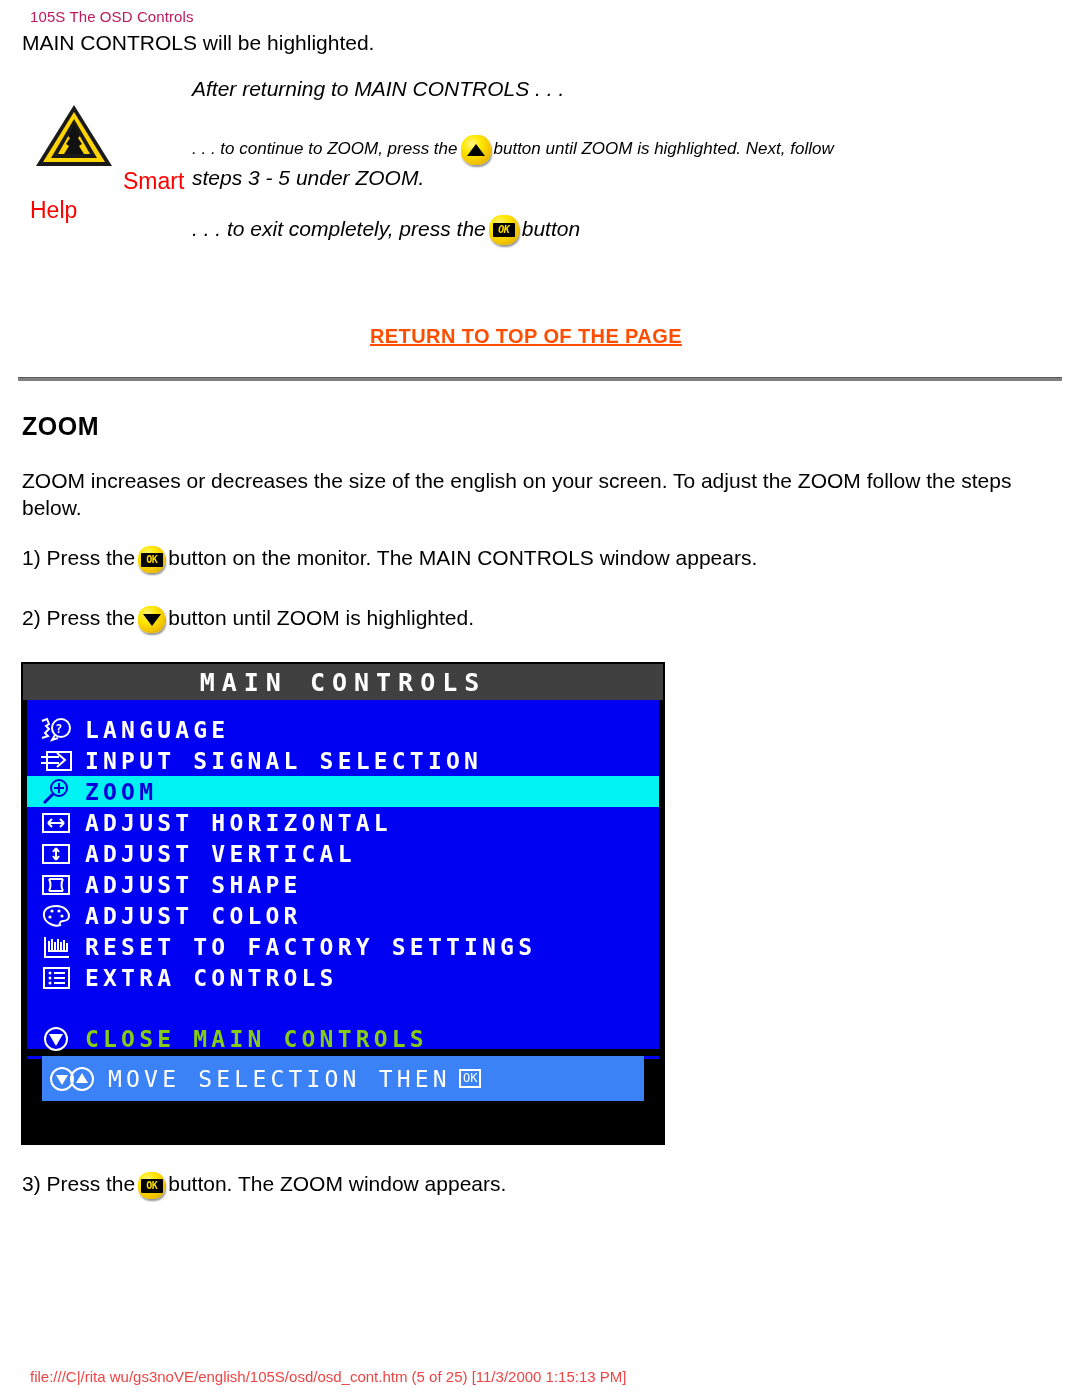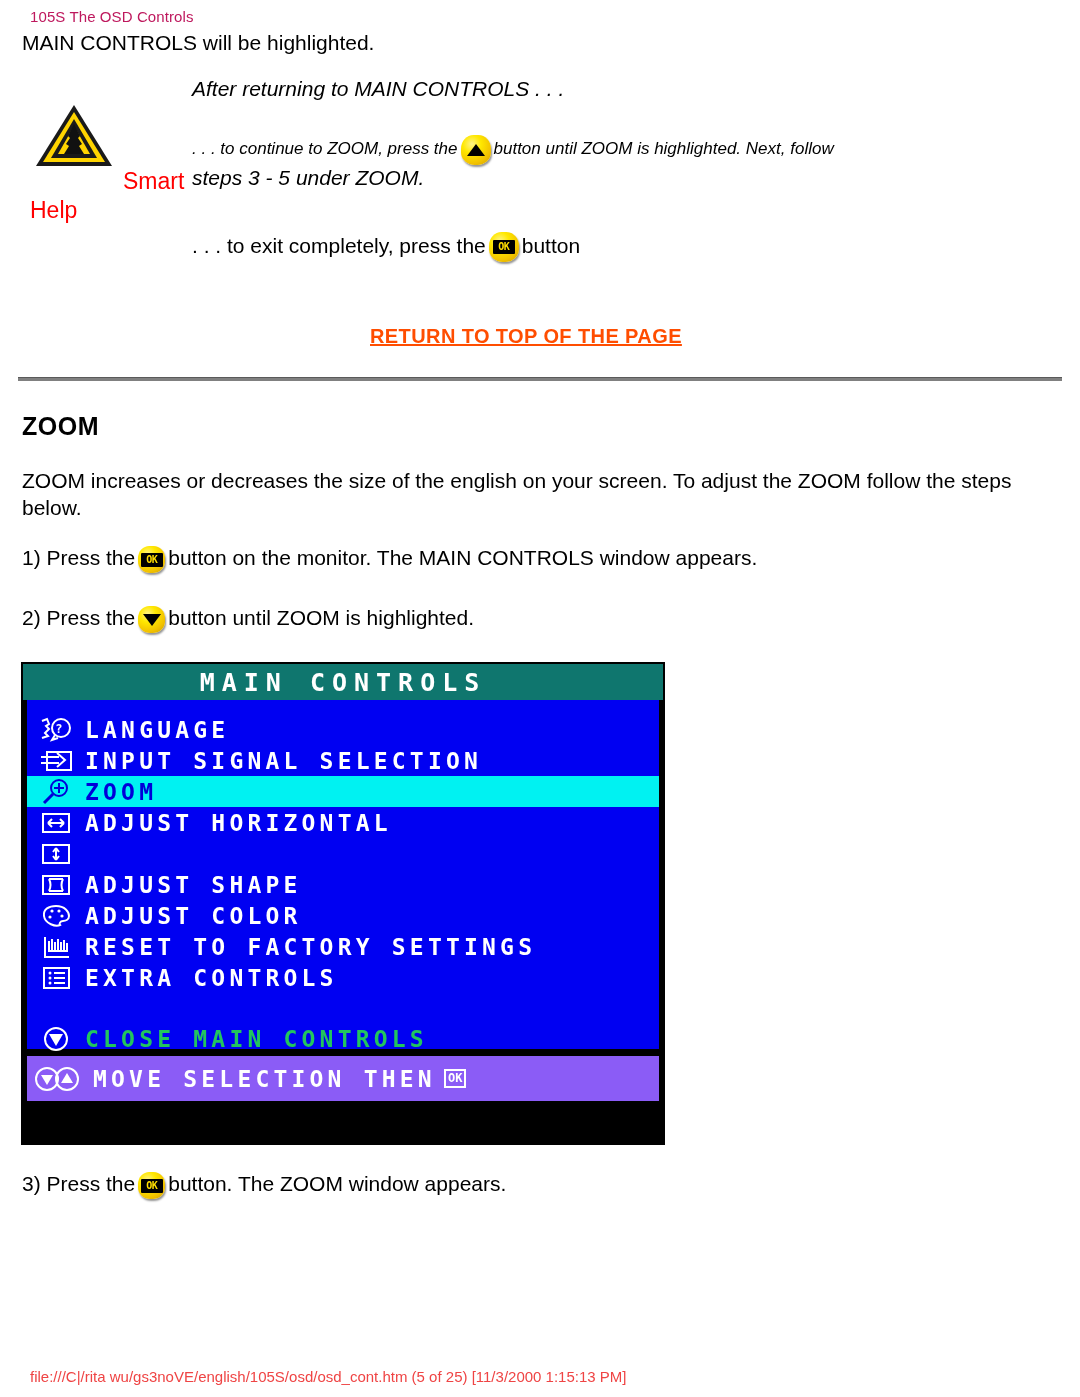--- a/index.html
+++ b/index.html
@@ -96,22 +96,23 @@
     position: absolute;
     left: 192px;
     top: 96px;
     font-size: 21px;
     font-style: italic;
     white-space: nowrap;
   }
   .sh-p2 {
     position: absolute;
     left: 192px;
-    top: 162px;
+    top: 145px;
     font-size: 21px;
+    font-style: italic;
     white-space: nowrap;
   }
 
   
   .btn-key {
     display: inline-block;
     position: relative;
     vertical-align: middle;
     width: 30px;
     height: 30px;
@@ -218,21 +219,21 @@
     top: 662px;
     width: 644px;
     height: 483px;
     background: #000000;
     border: 2px solid #000000;
     box-sizing: border-box;
     font-family: "DejaVu Sans Mono", monospace;
   }
   .osd-title {
     height: 36px;
-    background: #0f766e;
+    background: #404040;
     color: #ffffff;
     font-size: 25px;
     font-weight: bold;
     letter-spacing: 7px;
     text-align: center;
     line-height: 38px;
   }
   .osd-body {
     background: #0000f2;
     margin: 0 4px;
@@ -260,40 +261,40 @@
     display: flex;
     align-items: center;
     justify-content: center;
   }
   .osd-ico svg { display: block; }
   .osd-gap { height: 26px; background: #0000f2; }
   .osd-close {
     height: 40px;
     display: flex;
     align-items: center;
-    color: #22c55e;
+    color: #84cc16;
     font-size: 23px;
     font-weight: bold;
     letter-spacing: 4.2px;
     background: #0000f2;
   }
   .osd-sep {
     height: 7px;
     background: #000000;
     margin: 0;
   }
   .osd-foot {
     height: 45px;
-    background: #8b5cf6;
-    margin: 0 4px;
+    background: #3b82f6;
+    margin: 0 19px;
     display: flex;
     align-items: center;
     color: #ffffff;
     font-size: 23px;
-    font-weight: bold;
+    font-weight: normal;
     letter-spacing: 4.2px;
   }
   .osd-foot .osd-ico { width: 66px; min-width: 66px; }
   .ok-mini {
     display: inline-block;
     border: 2px solid #fff;
     padding: 0 2px;
     font-size: 12px;
     letter-spacing: 0px;
     line-height: 15px;
@@ -410,20 +411,21 @@
       <span>ADJUST HORIZONTAL</span>
     </div>
 
     <div class="osd-row">
       <span class="osd-ico">
         <svg width="32" height="24" viewBox="0 0 32 24">
           <rect x="3" y="3" width="26" height="18" stroke="#fff" stroke-width="2" fill="none"></rect>
           <path d="M16 6 V18 M16 6 L13 10 M16 6 L19 10 M16 18 L13 14 M16 18 L19 14" stroke="#fff" stroke-width="2" fill="none"></path>
         </svg>
       </span>
+      <span>ADJUST VERTICAL</span>
     </div>
 
     <div class="osd-row">
       <span class="osd-ico">
         <svg width="32" height="24" viewBox="0 0 32 24">
           <rect x="3" y="3" width="26" height="18" stroke="#fff" stroke-width="2" fill="none"></rect>
           <path d="M9 6 Q12 12 9 18 M23 6 Q20 12 23 18" stroke="#fff" stroke-width="2" fill="none"></path>
           <path d="M9 6 H23 M9 18 H23" stroke="#fff" stroke-width="2"></path>
         </svg>
       </span>

